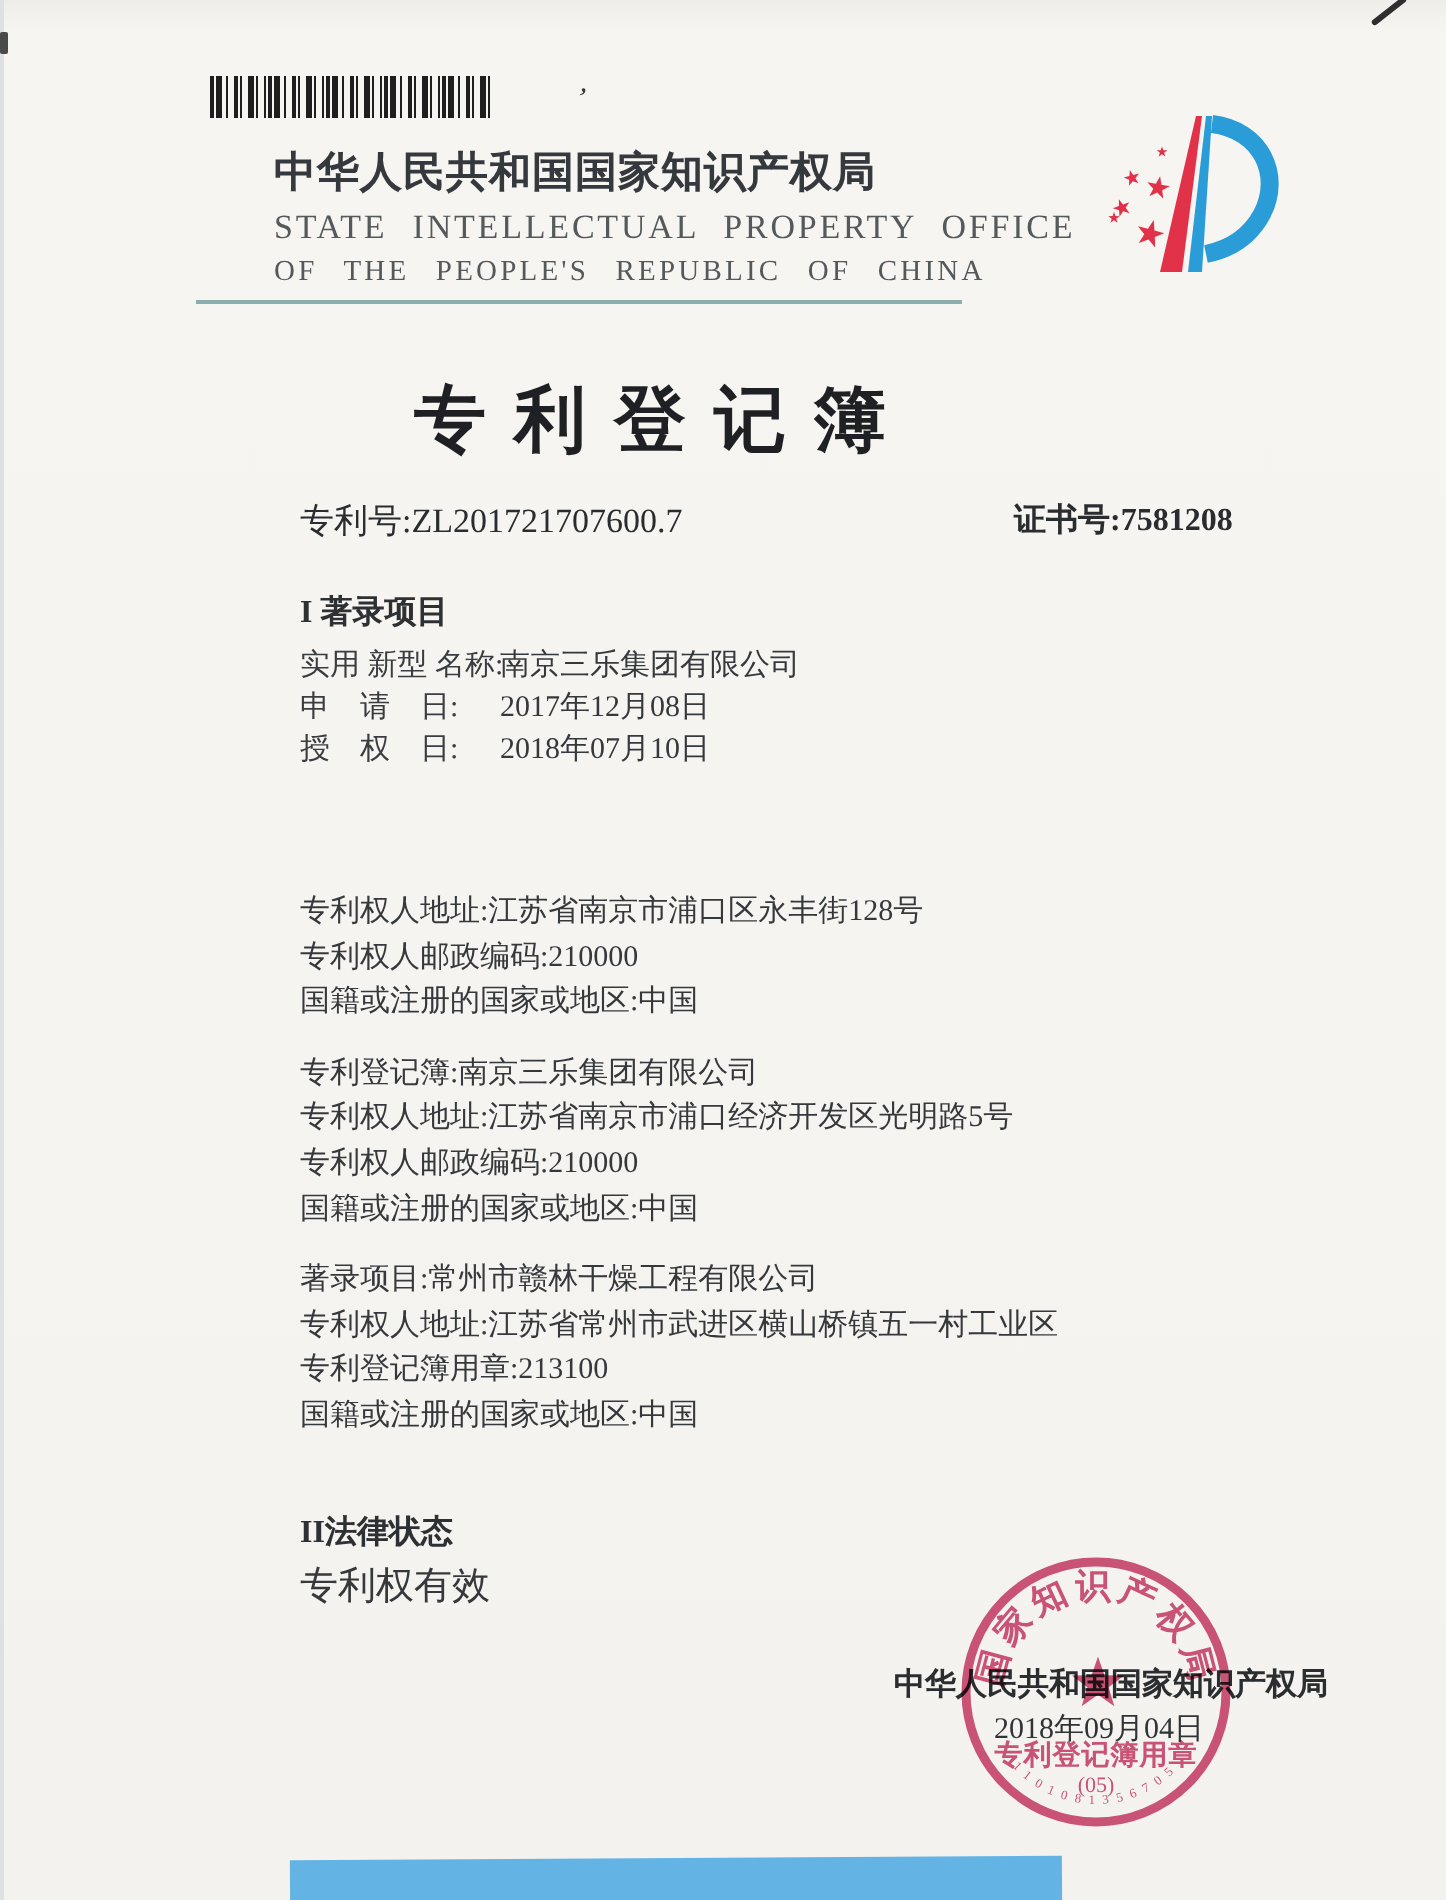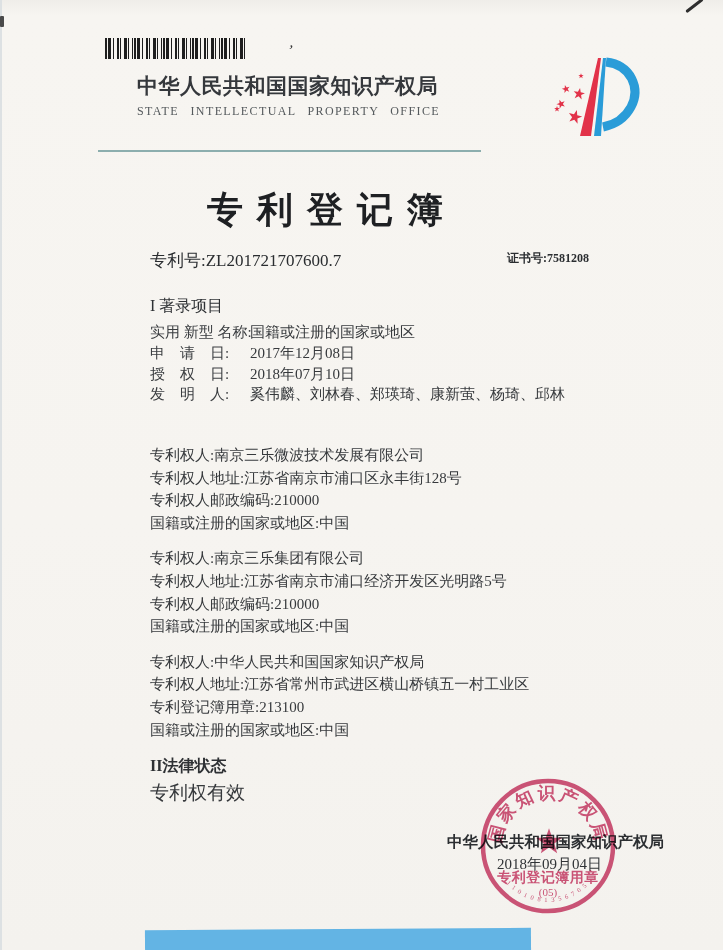--- a/index.html
+++ b/index.html
@@ -17,32 +17,32 @@
   
   .barcode{position:absolute;left:105px;top:38px;width:141px;height:21px;
     background:repeating-linear-gradient(90deg,
       #1e1e1e 0 2px,#f6f4f0 2px 3px,#1e1e1e 3px 6px,#f6f4f0 6px 8px,
       #1e1e1e 8px 9px,#f6f4f0 9px 12px,#1e1e1e 12px 14px,#f6f4f0 14px 15px,
       #1e1e1e 15px 16px,#f6f4f0 16px 19px,#1e1e1e 19px 22px,#f6f4f0 22px 23px,
       #1e1e1e 23px 24px,#f6f4f0 24px 27px,#1e1e1e 27px 28px,#f6f4f0 28px 29px);
   }
   
   .agency-cn{position:absolute;left:137px;top:72px;font-size:21px;font-weight:bold;letter-spacing:0.5px;color:#35383c;white-space:nowrap;}
-  .agency-en1{position:absolute;left:137px;top:104px;font-size:12px;letter-spacing:1.4px;word-spacing:7px;color:#54595c;white-space:nowrap;}
+  .agency-en1{position:absolute;left:137px;top:104px;font-size:17px;letter-spacing:1.4px;word-spacing:7px;color:#54595c;white-space:nowrap;}
   .agency-en2{position:absolute;left:137px;top:128px;font-size:14.5px;letter-spacing:1.6px;word-spacing:8px;color:#54595c;white-space:nowrap;}
   .header-rule{position:absolute;left:98px;top:150px;width:383px;height:2px;background:#8caeae;}
   .logo{position:absolute;left:540px;top:52px;width:110px;height:100px;}
   
   .doc-title{position:absolute;left:0;top:186px;width:663px;text-align:center;
     font-size:36px;font-weight:bold;letter-spacing:14px;padding-left:1px;box-sizing:border-box;color:#1e2023;}
   
   .patent-no{position:absolute;left:150px;top:249px;font-size:17px;font-weight:normal;white-space:pre;color:#2a2d30;}
-  .cert-no{position:absolute;left:507px;top:250px;font-size:12px;font-weight:bold;white-space:pre;color:#2a2d30;text-align:center;}
+  .cert-no{position:absolute;left:507px;top:250px;font-size:16px;font-weight:bold;white-space:pre;color:#2a2d30;text-align:center;}
   
-  .sec1-heading{position:absolute;left:150px;top:296px;font-size:16px;font-weight:normal;color:#2e3134;}
+  .sec1-heading{position:absolute;left:150px;top:296px;font-size:16px;font-weight:bold;color:#2e3134;}
   .fields{position:absolute;left:150px;top:323px;width:520px;}
   .frow{position:relative;height:20.8px;font-size:15px;}
   .flabel{white-space:pre;color:#3a3d40;}
   .fvalue{position:absolute;left:100px;top:0;white-space:pre;color:#36393c;}
   
   .owners{position:absolute;left:150px;top:446px;width:540px;}
   .owner-block{margin-bottom:13px;}
   .owner-line{height:22.6px;font-size:15px;color:#36393c;white-space:nowrap;}
   
   .sec2-heading{position:absolute;left:150px;top:756px;font-size:16px;font-weight:bold;color:#2e3134;}
@@ -61,20 +61,21 @@
 
   <div class="edge-left"></div>
   <div class="speck-topleft"></div>
   <div class="mark-topright"></div>
   <span class="tick-mark">’</span>
 
   <div class="barcode"></div>
 
   <div class="agency-cn">中华人民共和国国家知识产权局</div>
   <div class="agency-en1">STATE INTELLECTUAL PROPERTY OFFICE</div>
+  <div class="agency-en2">OF THE PEOPLE'S REPUBLIC OF CHINA</div>
   <div class="header-rule"></div>
 
   <svg class="logo" viewBox="0 0 100 100">
     <defs>
       <path id="star" d="M0,-10 L2.35,-3.2 L9.5,-3.1 L3.8,1.2 L5.9,8.1 L0,3.9 L-5.9,8.1 L-3.8,1.2 L-9.5,-3.1 L-2.35,-3.2 Z"></path>
     </defs>
     <polygon points="53,6 56,6 46,84 35,84" fill="#e23249"></polygon>
     <polygon points="58,6 61,6 56,84 49,84" fill="#2a9cd8"></polygon>
     <path d="M61,10 C86,13 96,36 86,55 C79,68 68,73 58,75" fill="none" stroke="#2a9cd8" stroke-width="9"></path>
     <g fill="#e23249">
@@ -90,51 +91,46 @@
   <div class="doc-title">专利登记簿</div>
 
   <div class="patent-no"><span>专利号:</span><span>ZL201721707600.7</span></div>
   <div class="cert-no"><span>证书号:</span><span>7581208</span></div>
 
   <div class="sec1-heading">I 著录项目</div>
 
   <div class="fields">
     <div class="frow">
       <span class="flabel">实用 新型 名称:</span>
-      <span class="fvalue">国籍或注册的国家或地区</span>
+      <span class="fvalue">南京三乐集团有限公司</span>
     </div>
     <div class="frow">
       <span class="flabel">申    请    日:</span>
       <span class="fvalue">2017年12月08日</span>
     </div>
     <div class="frow">
       <span class="flabel">授    权    日:</span>
       <span class="fvalue">2018年07月10日</span>
     </div>
-    <div class="frow">
-      <span class="flabel">发    明    人:</span>
-      <span class="fvalue">奚伟麟、刘林春、郑瑛琦、康新萤、杨琦、邱林</span>
-    </div>
   </div>
 
   <div class="owners">
     <div class="owner-block">
-      <div class="owner-line">专利权人:南京三乐微波技术发展有限公司</div>
       <div class="owner-line">专利权人地址:江苏省南京市浦口区永丰街128号</div>
       <div class="owner-line">专利权人邮政编码:210000</div>
       <div class="owner-line">国籍或注册的国家或地区:中国</div>
     </div>
     <div class="owner-block">
-      <div class="owner-line">专利权人:南京三乐集团有限公司</div>
+      <div class="owner-line">专利登记簿:南京三乐集团有限公司</div>
       <div class="owner-line">专利权人地址:江苏省南京市浦口经济开发区光明路5号</div>
       <div class="owner-line">专利权人邮政编码:210000</div>
       <div class="owner-line">国籍或注册的国家或地区:中国</div>
     </div>
     <div class="owner-block">
-      <div class="owner-line">专利权人:中华人民共和国国家知识产权局</div>
+      <div class="owner-line">著录项目:常州市赣林干燥工程有限公司</div>
       <div class="owner-line">专利权人地址:江苏省常州市武进区横山桥镇五一村工业区</div>
       <div class="owner-line">专利登记簿用章:213100</div>
       <div class="owner-line">国籍或注册的国家或地区:中国</div>
     </div>
   </div>
 
   <div class="sec2-heading">II法律状态</div>
   <div class="status-line">专利权有效</div>
 
   <div class="footer-agency">中华人民共和国国家知识产权局</div>

